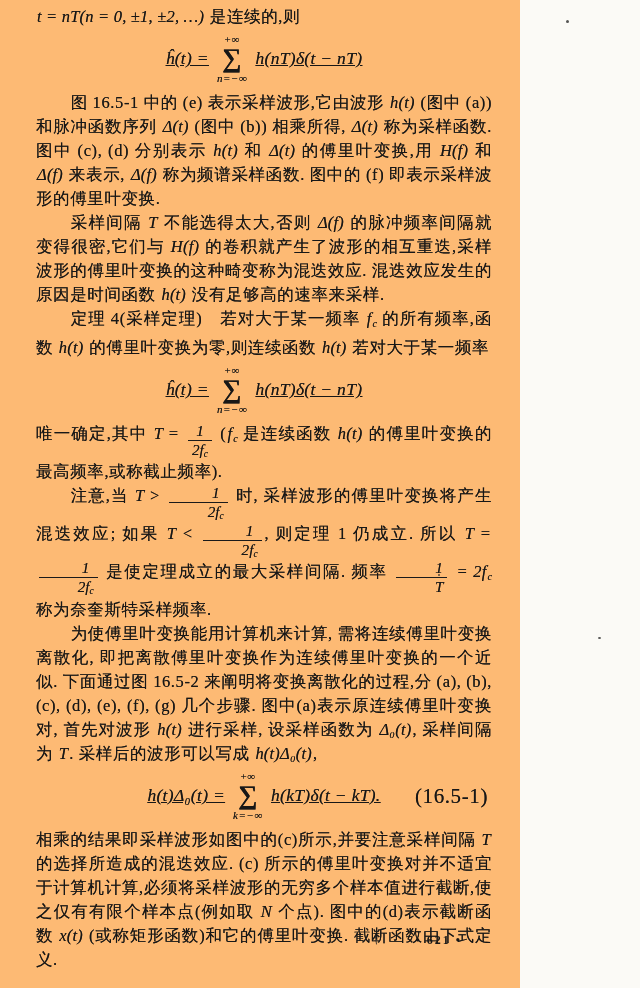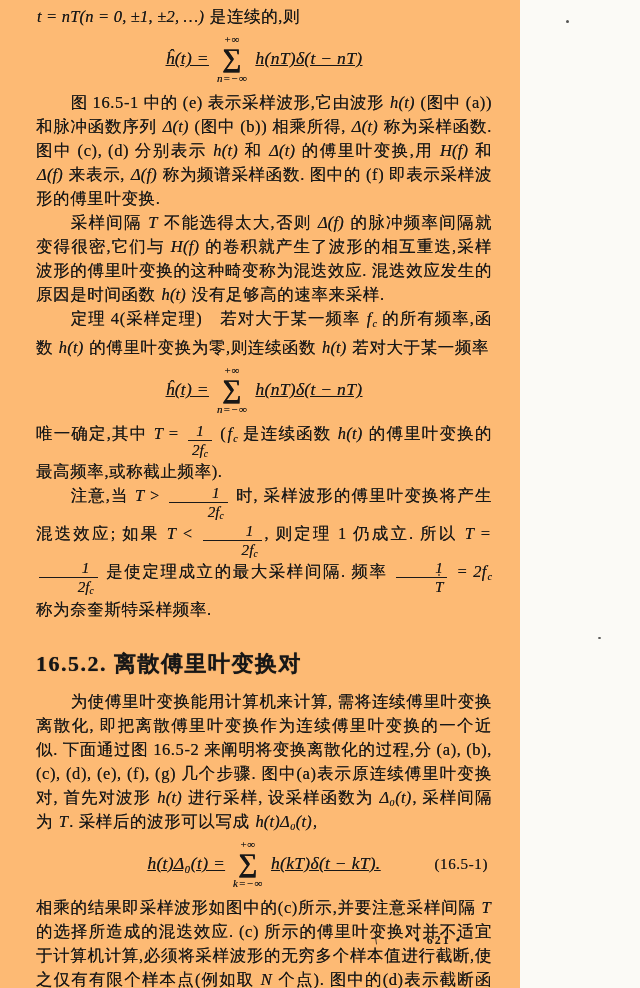--- a/index.html
+++ b/index.html
@@ -41,21 +41,21 @@
     display:flex; justify-content:center; align-items:center;
     margin:5px 0 7px;
     font-size:17.5px; line-height:1;
     text-shadow:0 0 0.6px rgba(20,20,20,0.75);
   }
   .flhs, .frhs { font-style:italic; letter-spacing:0.3px;text-decoration:underline; }
   .sigma { display:inline-flex; flex-direction:column; align-items:center; margin:0 8px; }
   .ssup { font-size:11px; line-height:11px; font-style:normal; }
   .ssym { font-size:27px; line-height:27px; font-weight:bold; }
   .ssub { font-size:11px; line-height:12px; font-style:italic; }
-  .eq-num { position:absolute; right:4px; top:50%; transform:translateY(-50%); font-style:normal; font-size:15px; }
+  .eq-num { position:absolute; right:4px; top:50%; transform:translateY(-50%); font-style:normal; font-size:21px; }
   .heading {
     font-size:22px; font-weight:bold;
     letter-spacing:1.5px;
     margin:30px 0 14px;
     text-indent:0; text-align:left;
     text-shadow:0 0 0.7px rgba(20,20,20,0.85);
   }
   .footer {
     position:absolute; top:932px; right:58px;
     display:flex; align-items:center; gap:38px;
@@ -103,21 +103,20 @@
         <span class="ssym">∑</span>
         <span class="ssub">n=−∞</span>
       </span>
       <span class="frhs">h(nT)δ(t − nT)</span>
     </div>
 
     <p class="para"><span class="seg">唯一确定,其中 </span><span class="seg m">T = </span><span class="frac"><span class="num">1</span><span class="den">2f<span class="dsub">c</span></span></span><span class="seg"> (</span><span class="seg m">f</span><span class="seg sub">c</span><span class="seg"> 是连续函数 </span><span class="seg m">h(t)</span><span class="seg"> 的傅里叶变换的最高频率,或称</span><span class="seg b">截止频率</span><span class="seg">).</span></p>
 
     <p class="para indent"><span class="seg">注意,当 </span><span class="seg m">T &gt; </span><span class="frac"><span class="num">1</span><span class="den">2f<span class="dsub">c</span></span></span><span class="seg"> 时, 采样波形的傅里叶变换将产生混迭效应; 如果 </span><span class="seg m">T &lt; </span><span class="frac"><span class="num">1</span><span class="den">2f<span class="dsub">c</span></span></span><span class="seg">, 则定理 1 仍成立. 所以 </span><span class="seg m">T = </span><span class="frac"><span class="num">1</span><span class="den">2f<span class="dsub">c</span></span></span><span class="seg"> 是使定理成立的最大采样间隔. 频率 </span><span class="frac"><span class="num">1</span><span class="den">T</span></span><span class="seg m"> = 2f</span><span class="seg sub">c</span><span class="seg"> 称为</span><span class="seg b">奈奎斯特采样频率</span><span class="seg">.</span></p>
 
-    <h2 class="heading">16.5.2. 离散傅里叶变换对</h2>
 
     <p class="para indent"><span class="seg">为使傅里叶变换能用计算机来计算, 需将连续傅里叶变换离散化, 即把离散傅里叶变换作为连续傅里叶变换的一个近似. 下面通过图 16.5-2 来阐明将变换离散化的过程,分 (a), (b), (c), (d), (e), (f), (g) 几个步骤. 图中(a)表示原连续傅里叶变换对, 首先对波形 </span><span class="seg m">h(t)</span><span class="seg"> 进行采样, 设采样函数为 </span><span class="seg m">Δ₀(t)</span><span class="seg">, 采样间隔为 </span><span class="seg m">T</span><span class="seg">. 采样后的波形可以写成 </span><span class="seg m">h(t)Δ₀(t)</span><span class="seg">,</span></p>
 
     <div class="formula">
       <span class="flhs">h(t)Δ₀(t) = </span>
       <span class="sigma">
         <span class="ssup">+∞</span>
         <span class="ssym">∑</span>
         <span class="ssub">k=−∞</span>
       </span>

